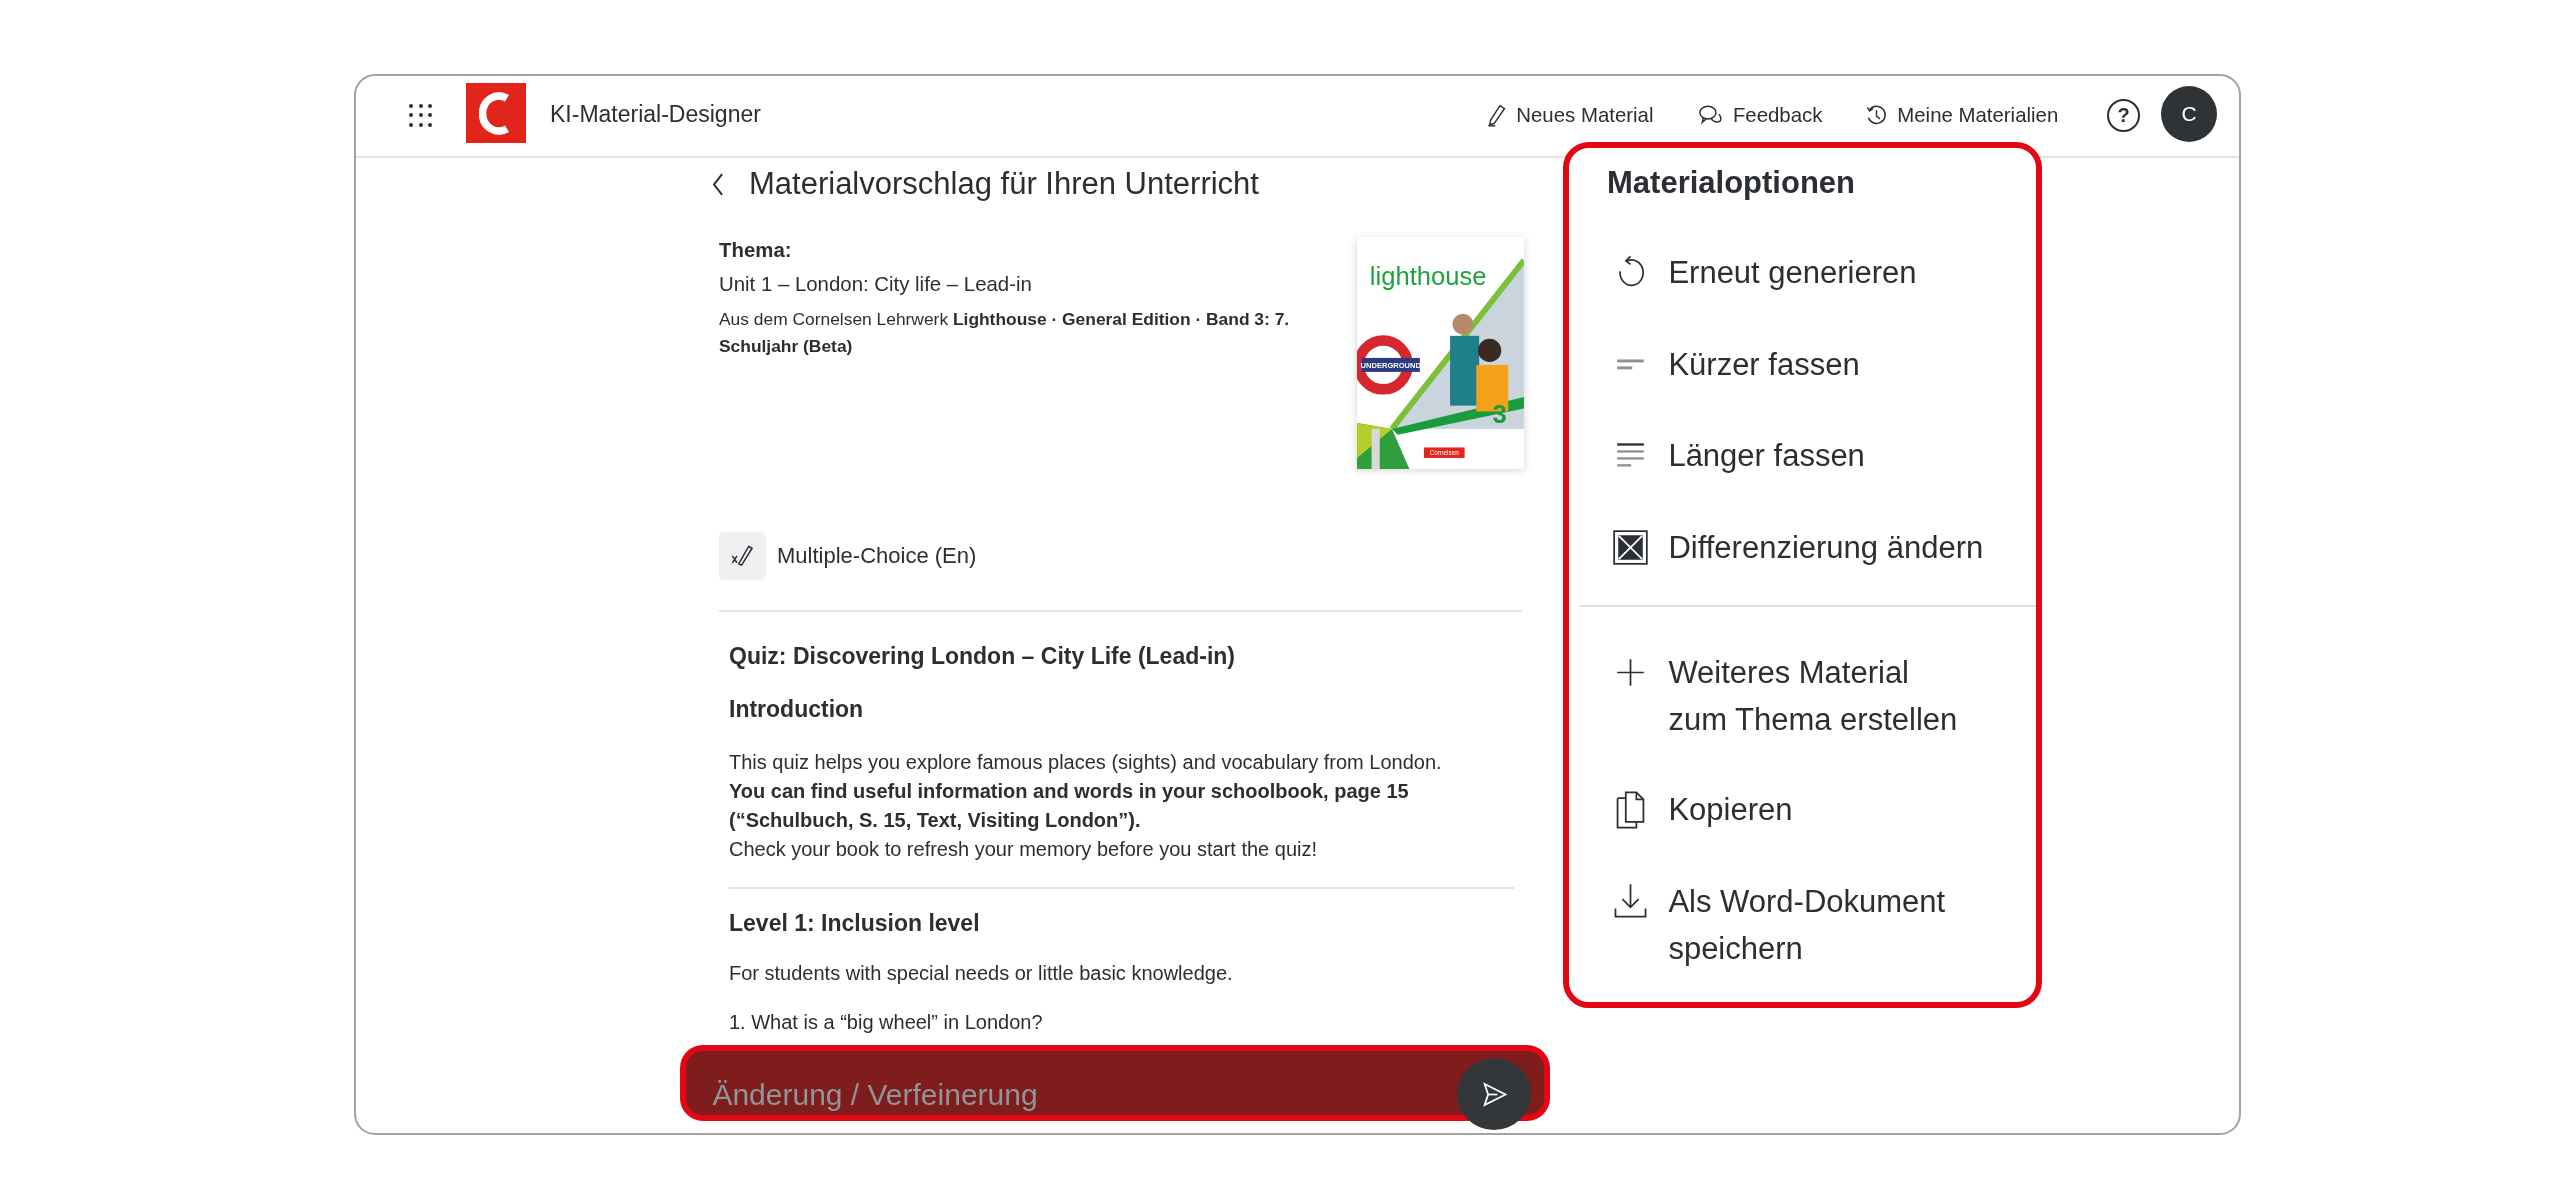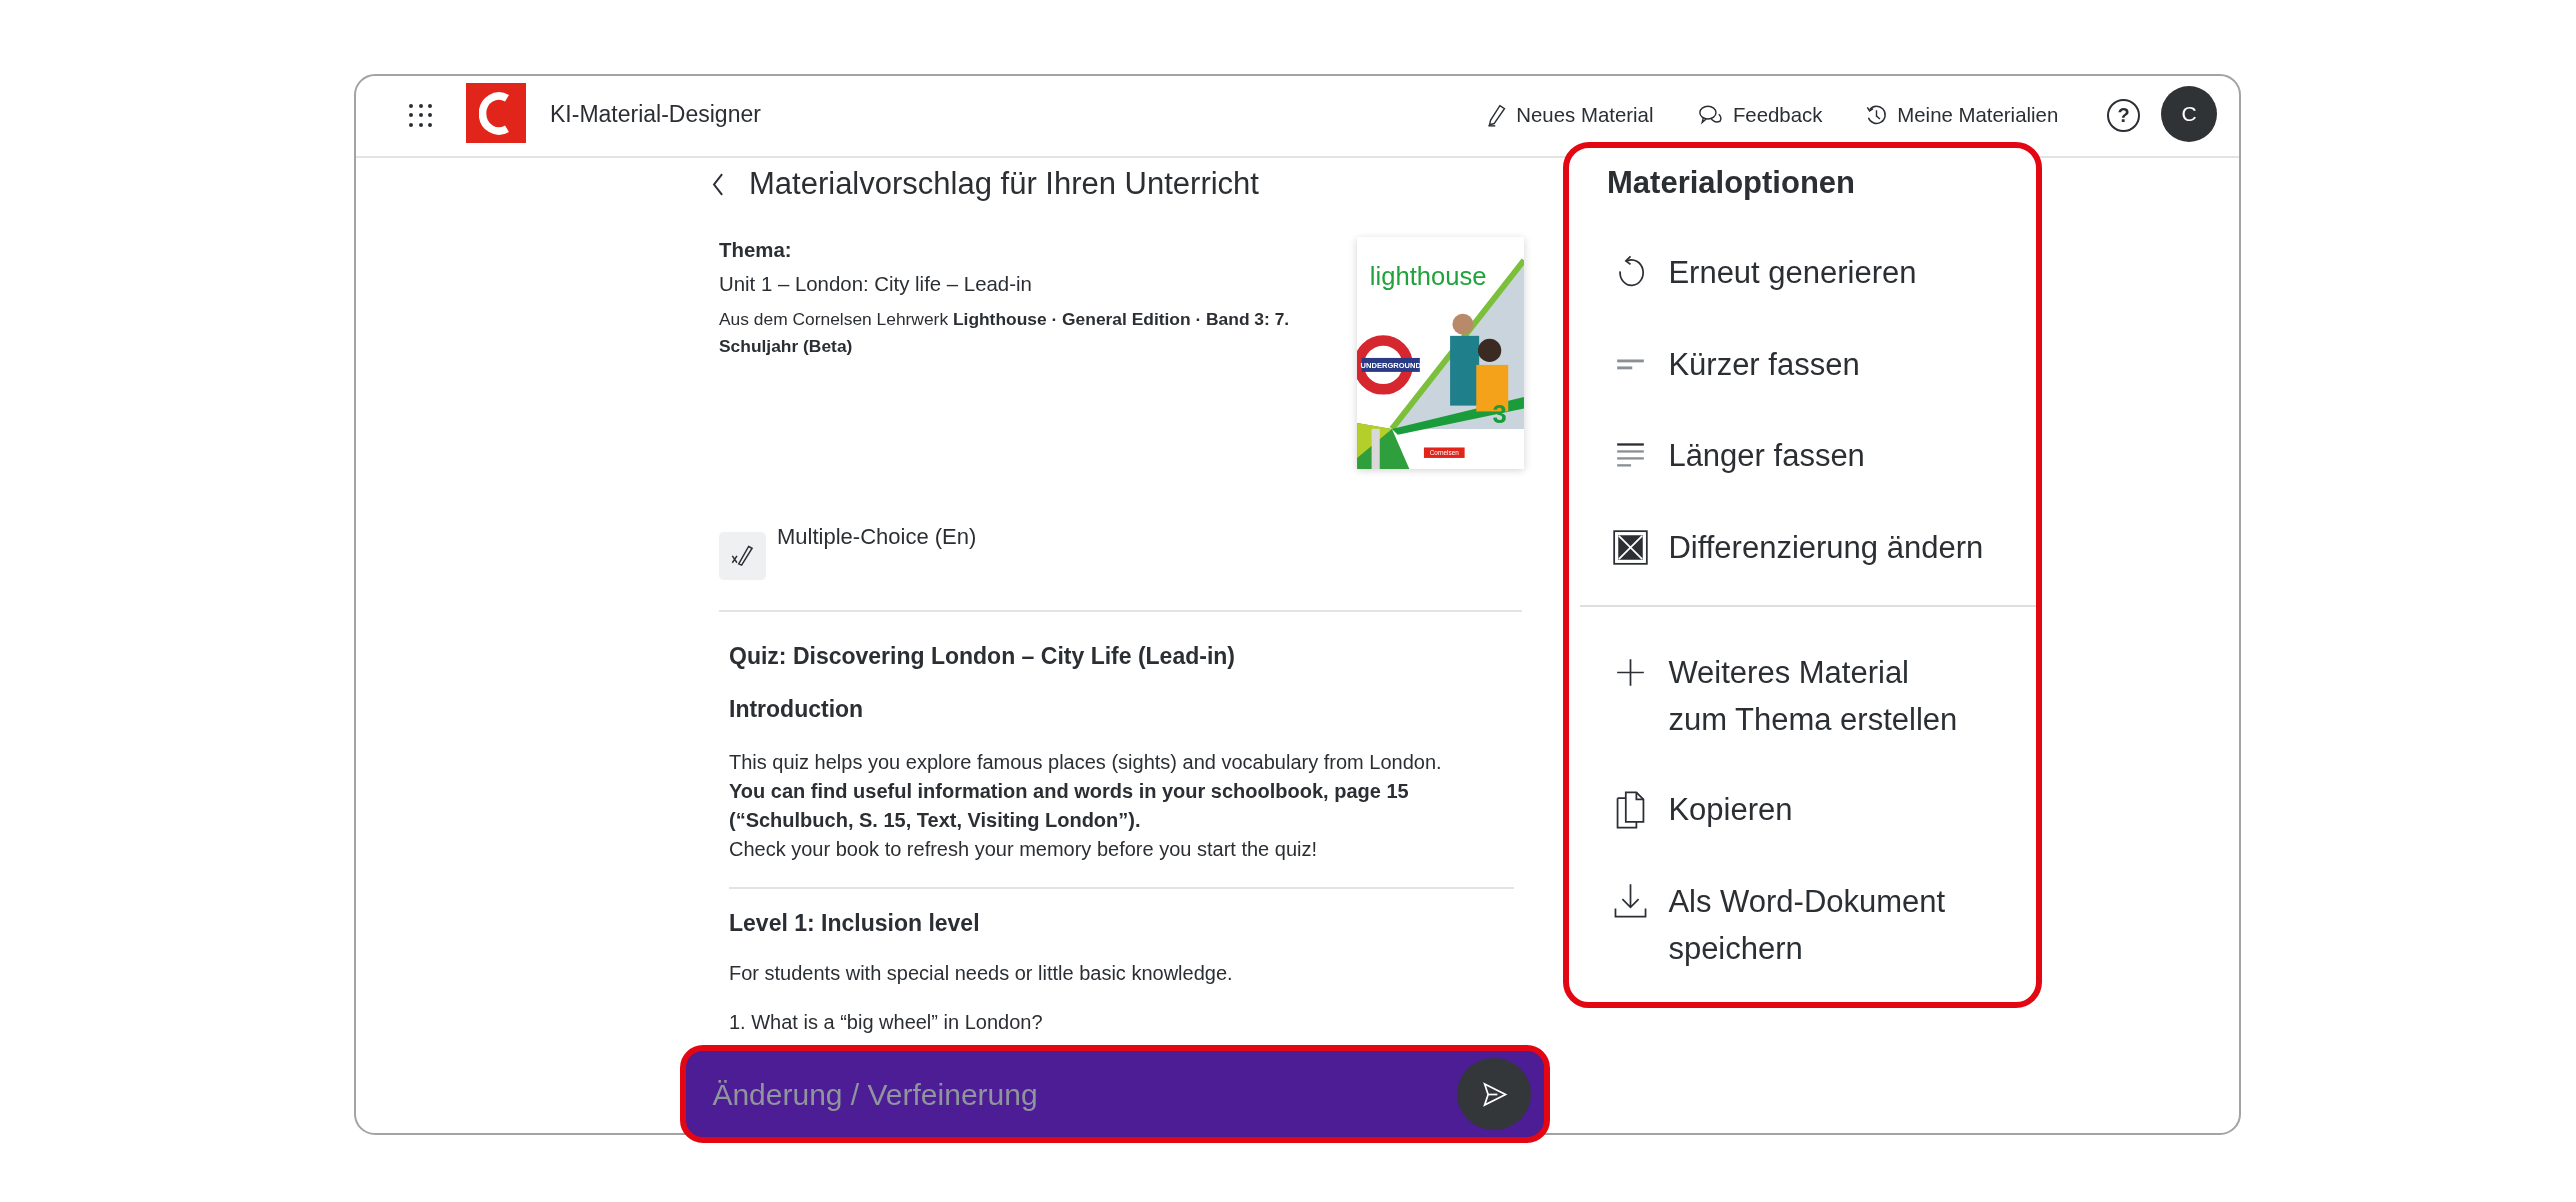--- a/index.html
+++ b/index.html
@@ -26,34 +26,34 @@
   .thema-label { position:absolute; left:717px; top:237px; font-size:20.4px; font-weight:bold;text-align:center; }
   .thema-value { position:absolute; left:717px; top:271px; font-size:20.4px; }
   .thema-source { position:absolute; left:717px; top:304px; width:582px; font-size:17.4px; line-height:27px; }
   .thema-source b { font-weight:bold; }
 
   .cover { position:absolute; left:1355px; top:235px; width:167px; height:232px; background:#fff;
            box-shadow:0 2.3px 8.1px rgba(0,0,0,0.18); overflow:hidden; }
 
   .mc-chip { position:absolute; left:717px; top:530px; width:47px; height:48px; background:#eef0f2; border-radius:4.7px;
              display:flex; align-items:center; justify-content:center; }
-  .mc-label { position:absolute; left:775px; top:520px; font-size:22px; line-height:30px; }
+  .mc-label { position:absolute; left:775px; top:539px; font-size:22px; line-height:30px; }
   .hr1 { position:absolute; left:717px; top:608px; width:803px; height:2.3px; background:#e3e3e3; }
 
   .content { position:absolute; left:727px; width:785px; font-size:20px; line-height:29px; color:#2b2f33; }
   .h-quiz { top:640px; font-size:23px; font-weight:bold; }
   .h-intro { top:693px; font-size:23px; font-weight:bold; }
   .p-intro { top:746px; }
   .hr2 { position:absolute; left:727px; top:885px; width:785px; height:2.3px; background:#e3e3e3; }
   .h-level { top:907px; font-size:23px; font-weight:bold; }
   .p-level { top:957px; }
   .q1 { top:1006px; font-weight:normal; }
 
-  .input-wrap { position:absolute; left:680px; top:1045px; width:870px; height:98px; border:6.4px solid #e30613;
-                border-radius:23px; box-sizing:border-box; background:#4c1d95; }
+  .input-wrap { position:absolute; left:680px; top:1045px; width:870px; height:76px; border:6.4px solid #e30613;
+                border-radius:23px; box-sizing:border-box; background:#7f1d1d; }
   .input-wrap input { position:absolute; left:24.4px; top:17.4px; width:727px; height:52px; border:none; outline:none;
                       font-size:30px; color:#8a9096; background:transparent; font-family:"Liberation Sans", sans-serif; }
   .input-wrap input::placeholder { color:#8f959b; }
   .send { position:absolute; right:12.8px; top:7px; width:74px; height:72px; border-radius:50%; background:#33373a;
           display:flex; align-items:center; justify-content:center; }
 
   .options { position:absolute; left:1563px; top:142px; width:479px; height:866px; border:6.4px solid #e30613;
              border-radius:26px; background:#fff; box-sizing:border-box; }
   .opt-title { position:absolute; left:38px; top:17.4px; font-size:31px; font-weight:bold; color:#2b2f33; }
   .opt-item { position:absolute; left:41px; display:flex; align-items:flex-start; font-size:31px; line-height:47px; color:#2b2f33; }

